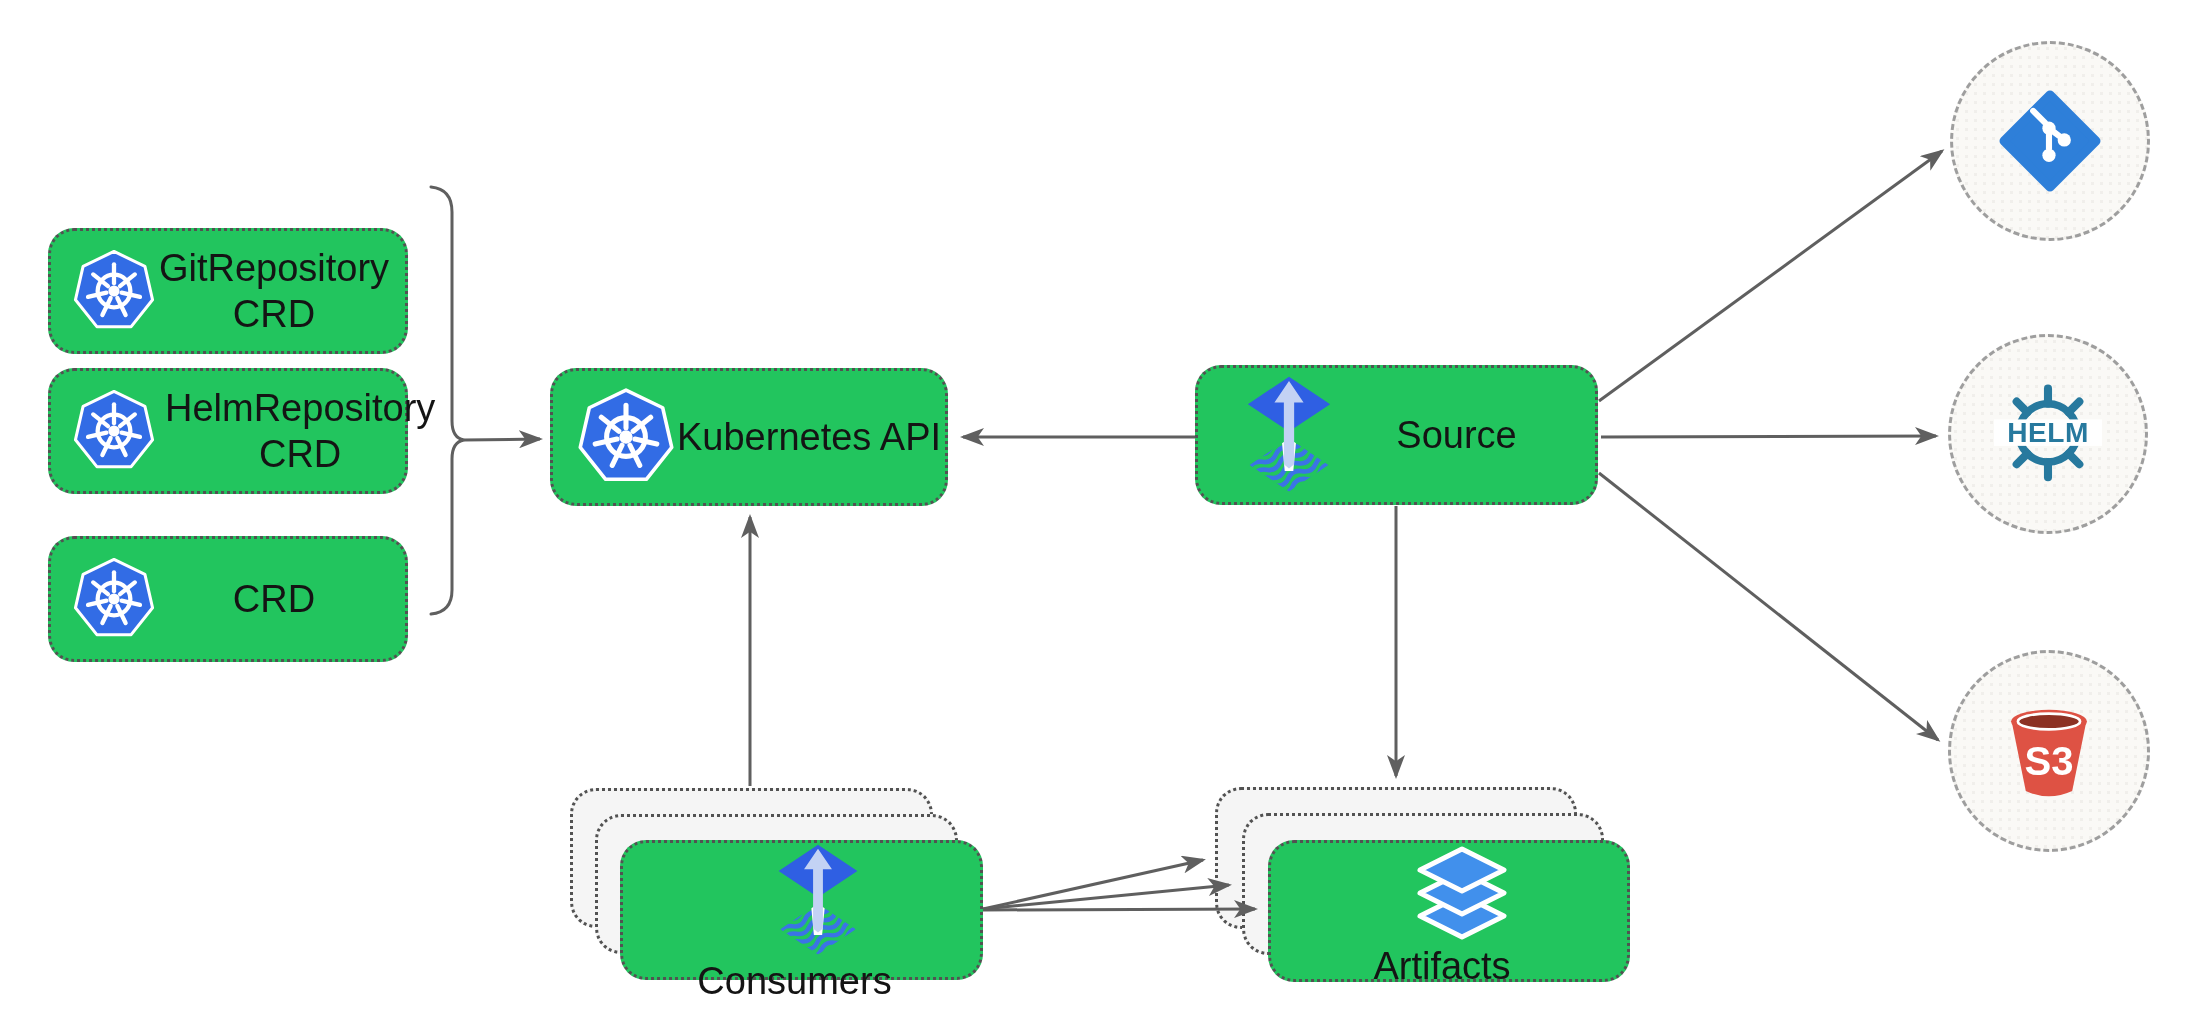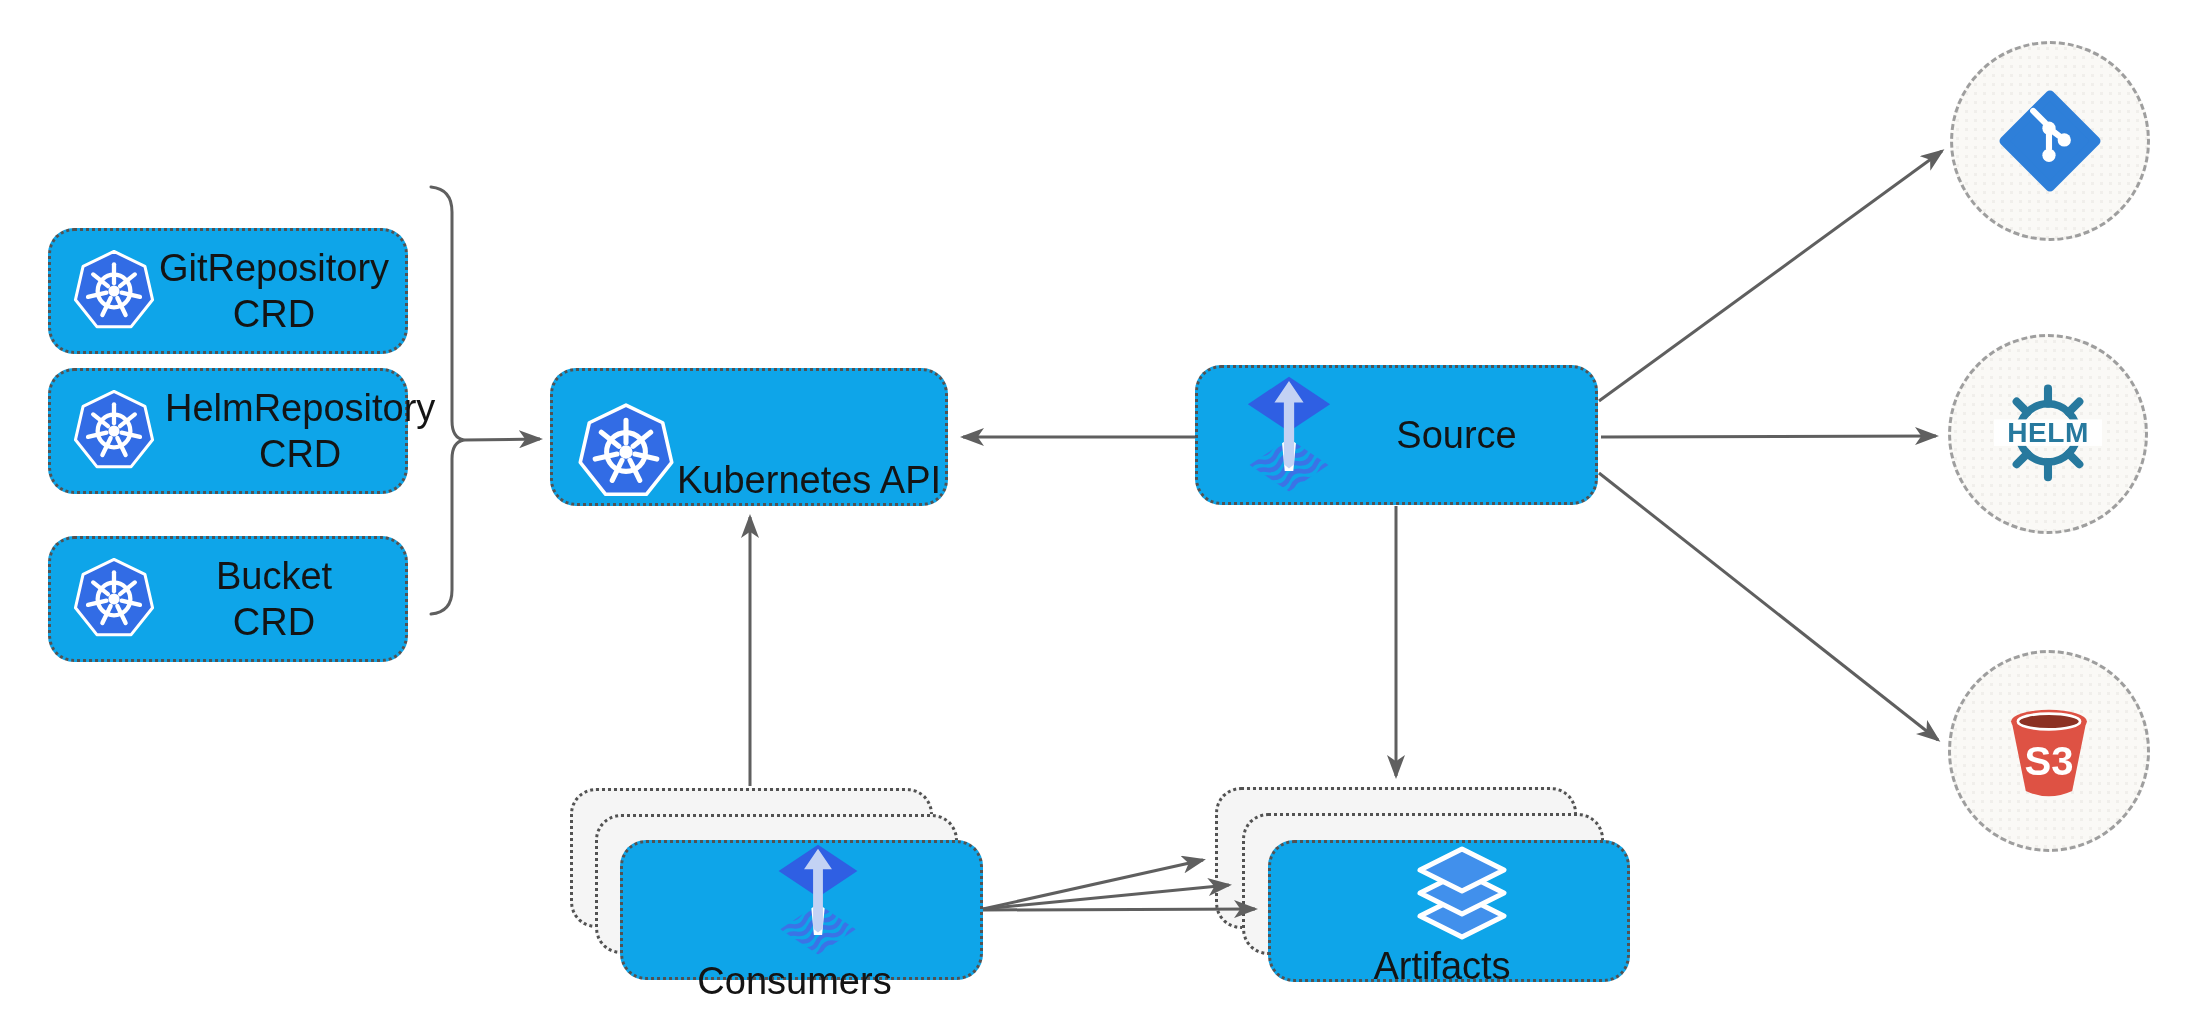--- a/index.html
+++ b/index.html
@@ -9,21 +9,21 @@
     height: 1030px;
     background: #ffffff;
     font-family: "Liberation Sans", sans-serif;
     overflow: hidden;
   }
 
   
   .node {
     position: absolute;
     box-sizing: border-box;
-    background: #0ea5e9;
+    background: #22c55e;
     border: 3px dotted #525252;
     border-radius: 26px;
     display: flex;
     align-items: center;
   }
   .node .label {
     flex: 1;
     text-align: center;
     font-size: 38px;
     line-height: 1.22;
@@ -52,21 +52,21 @@
     align-items: center;
     justify-content: center;
   }
 
   .icon { flex: 0 0 auto; display: block; }
 
   
   #crd-box-0 { left: 48px;  top: 228px; width: 360px; height: 126px; }
   #crd-box-1 { left: 48px;  top: 368px; width: 360px; height: 126px; gap: 8px; }
   #crd-box-2 { left: 48px;  top: 536px; width: 360px; height: 126px; }
-  #k8s-api-box { left: 550px; top: 368px; width: 398px; height: 138px; align-items: flex-end; }
+  #k8s-api-box { left: 550px; top: 368px; width: 398px; height: 138px; }
   #source-controller-box { left: 1195px; top: 365px; width: 403px; height: 140px; justify-content: center; }
 
   #consumers-card-back  { left: 570px; top: 788px; width: 363px; height: 140px; }
   #consumers-card-mid   { left: 595px; top: 814px; width: 363px; height: 140px; }
   #consumers-box        { left: 620px; top: 840px; width: 363px; height: 140px; flex-direction: column; }
 
   #artifacts-card-back  { left: 1215px; top: 787px; width: 362px; height: 142px; }
   #artifacts-card-mid   { left: 1242px; top: 813px; width: 362px; height: 142px; }
   #artifacts-box        { left: 1268px; top: 840px; width: 362px; height: 142px; flex-direction: column; }
 
@@ -186,21 +186,20 @@
       <div>HelmRepository</div>
       <div>CRD</div>
     </div>
   </div>
 
   <div class="node" id="crd-box-2">
     <svg class="icon" width="86" height="86" style="margin-left:20px">
         <use href="#sym-k8s"></use>
       </svg>
     <div class="label">
-      <div>Bucket</div>
       <div>CRD</div>
     </div>
   </div>
 
   <div class="node" id="k8s-api-box">
     <svg class="icon" width="102" height="102" style="margin-left:22px">
         <use href="#sym-k8s"></use>
       </svg>
     <div class="label k8s-api-label">Kubernetes API</div>
   </div>

